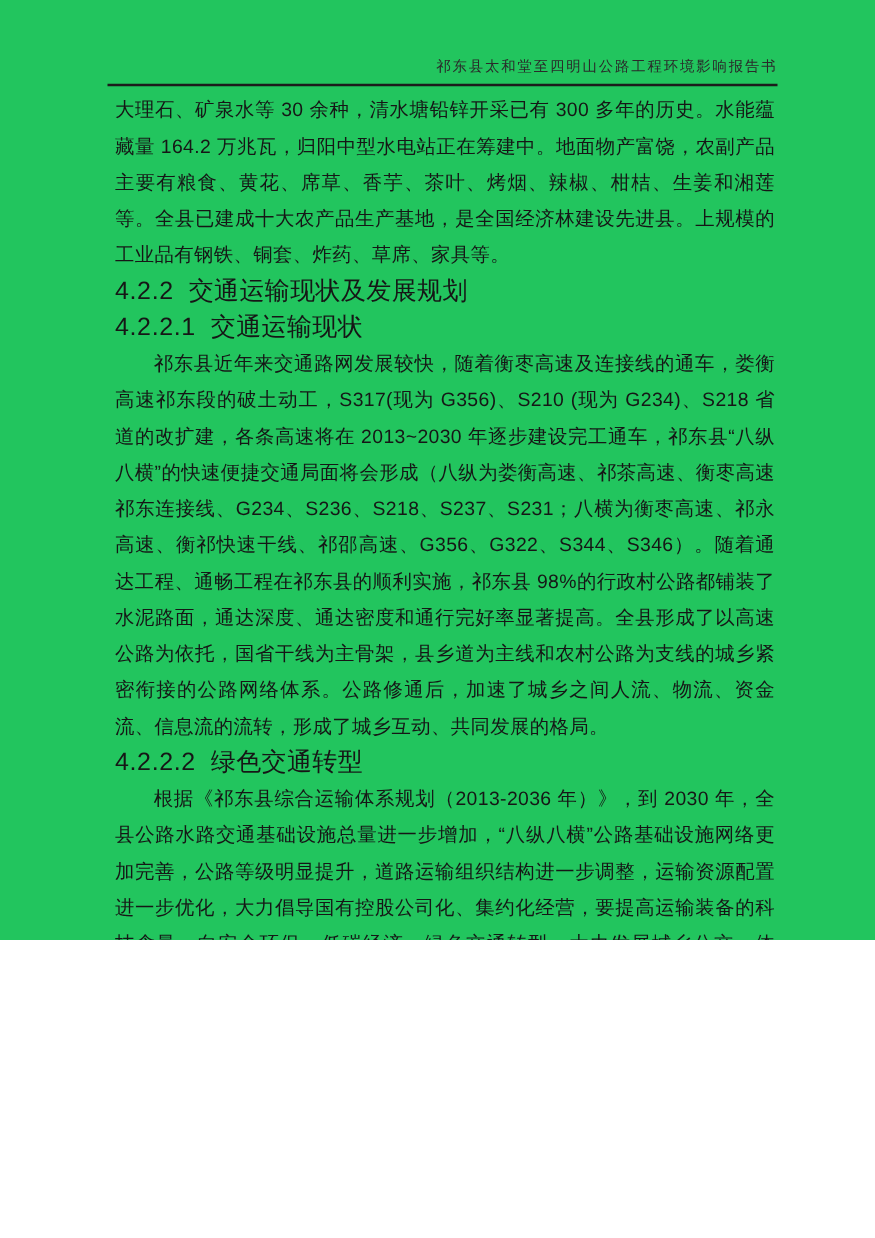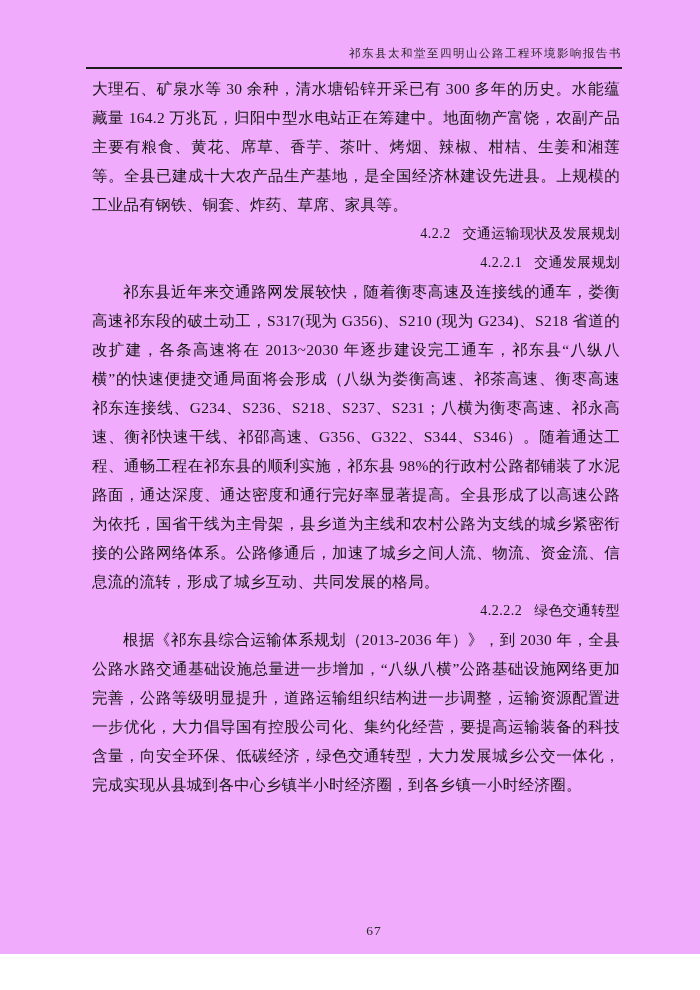--- a/index.html
+++ b/index.html
@@ -3,23 +3,23 @@
 <meta charset="utf-8">
 <style>
   html, body {
     margin: 0;
     padding: 0;
     background: #ffffff;
   }
   .page {
     position: relative;
     width: 700px;
-    height: 954px;
-    background: #f0abfc;
-    font-family: Liberation Serif, serif;
+    height: 752px;
+    background: #22c55e;
+    font-family: Liberation Sans, sans-serif;
     color: #161616;
     overflow: hidden;
   }
   .header {
     position: absolute;
     top: 46px;
     left: 86px;
     width: 536px;
   }
   .header-title {
@@ -45,24 +45,24 @@
     letter-spacing: 0.3px;
   }
   .para {
     margin: 0;
   }
   .indent {
     text-indent: 2em;
   }
   .heading {
     margin: 0;
-    font-size: 14px;
+    font-size: 20px;
     font-weight: normal;
     line-height: 29px;
-    text-align: right;
+    text-align: left;
   }
   .heading .hnum {
     margin-right: 12px;
     letter-spacing: 0.5px;
   }
   .footer {
     position: absolute;
     top: 921px;
     left: 0;
     width: 700px;
@@ -88,21 +88,21 @@
   <div class="content">
 
     <p class="para">大理石、矿泉水等 30 余种，清水塘铅锌开采已有 300 多年的历史。水能蕴藏量 164.2 万兆瓦，归阳中型水电站正在筹建中。地面物产富饶，农副产品主要有粮食、黄花、席草、香芋、茶叶、烤烟、辣椒、柑桔、生姜和湘莲等。全县已建成十大农产品生产基地，是全国经济林建设先进县。上规模的工业品有钢铁、铜套、炸药、草席、家具等。</p>
 
 
     <h3 class="heading">
       <span class="hnum">4.2.2</span><span>交通运输现状及发展规划</span>
     </h3>
 
     <h3 class="heading">
-      <span class="hnum">4.2.2.1</span><span>交通发展规划</span>
+      <span class="hnum">4.2.2.1</span><span>交通运输现状</span>
     </h3>
 
     <p class="para indent">祁东县近年来交通路网发展较快，随着衡枣高速及连接线的通车，娄衡高速祁东段的破土动工，S317(现为 G356)、S210 (现为 G234)、S218 省道的改扩建，各条高速将在 2013~2030 年逐步建设完工通车，祁东县“八纵八横”的快速便捷交通局面将会形成（八纵为娄衡高速、祁茶高速、衡枣高速祁东连接线、G234、S236、S218、S237、S231；八横为衡枣高速、祁永高速、衡祁快速干线、祁邵高速、G356、G322、S344、S346）。随着通达工程、通畅工程在祁东县的顺利实施，祁东县 98%的行政村公路都铺装了水泥路面，通达深度、通达密度和通行完好率显著提高。全县形成了以高速公路为依托，国省干线为主骨架，县乡道为主线和农村公路为支线的城乡紧密衔接的公路网络体系。公路修通后，加速了城乡之间人流、物流、资金流、信息流的流转，形成了城乡互动、共同发展的格局。</p>
 
     <h3 class="heading">
       <span class="hnum">4.2.2.2</span><span>绿色交通转型</span>
     </h3>
 
     <p class="para indent">根据《祁东县综合运输体系规划（2013-2036 年）》，到 2030 年，全县公路水路交通基础设施总量进一步增加，“八纵八横”公路基础设施网络更加完善，公路等级明显提升，道路运输组织结构进一步调整，运输资源配置进一步优化，大力倡导国有控股公司化、集约化经营，要提高运输装备的科技含量，向安全环保、低碳经济，绿色交通转型，大力发展城乡公交一体化，完成实现从县城到各中心乡镇半小时经济圈，到各乡镇一小时经济圈。</p>
 

